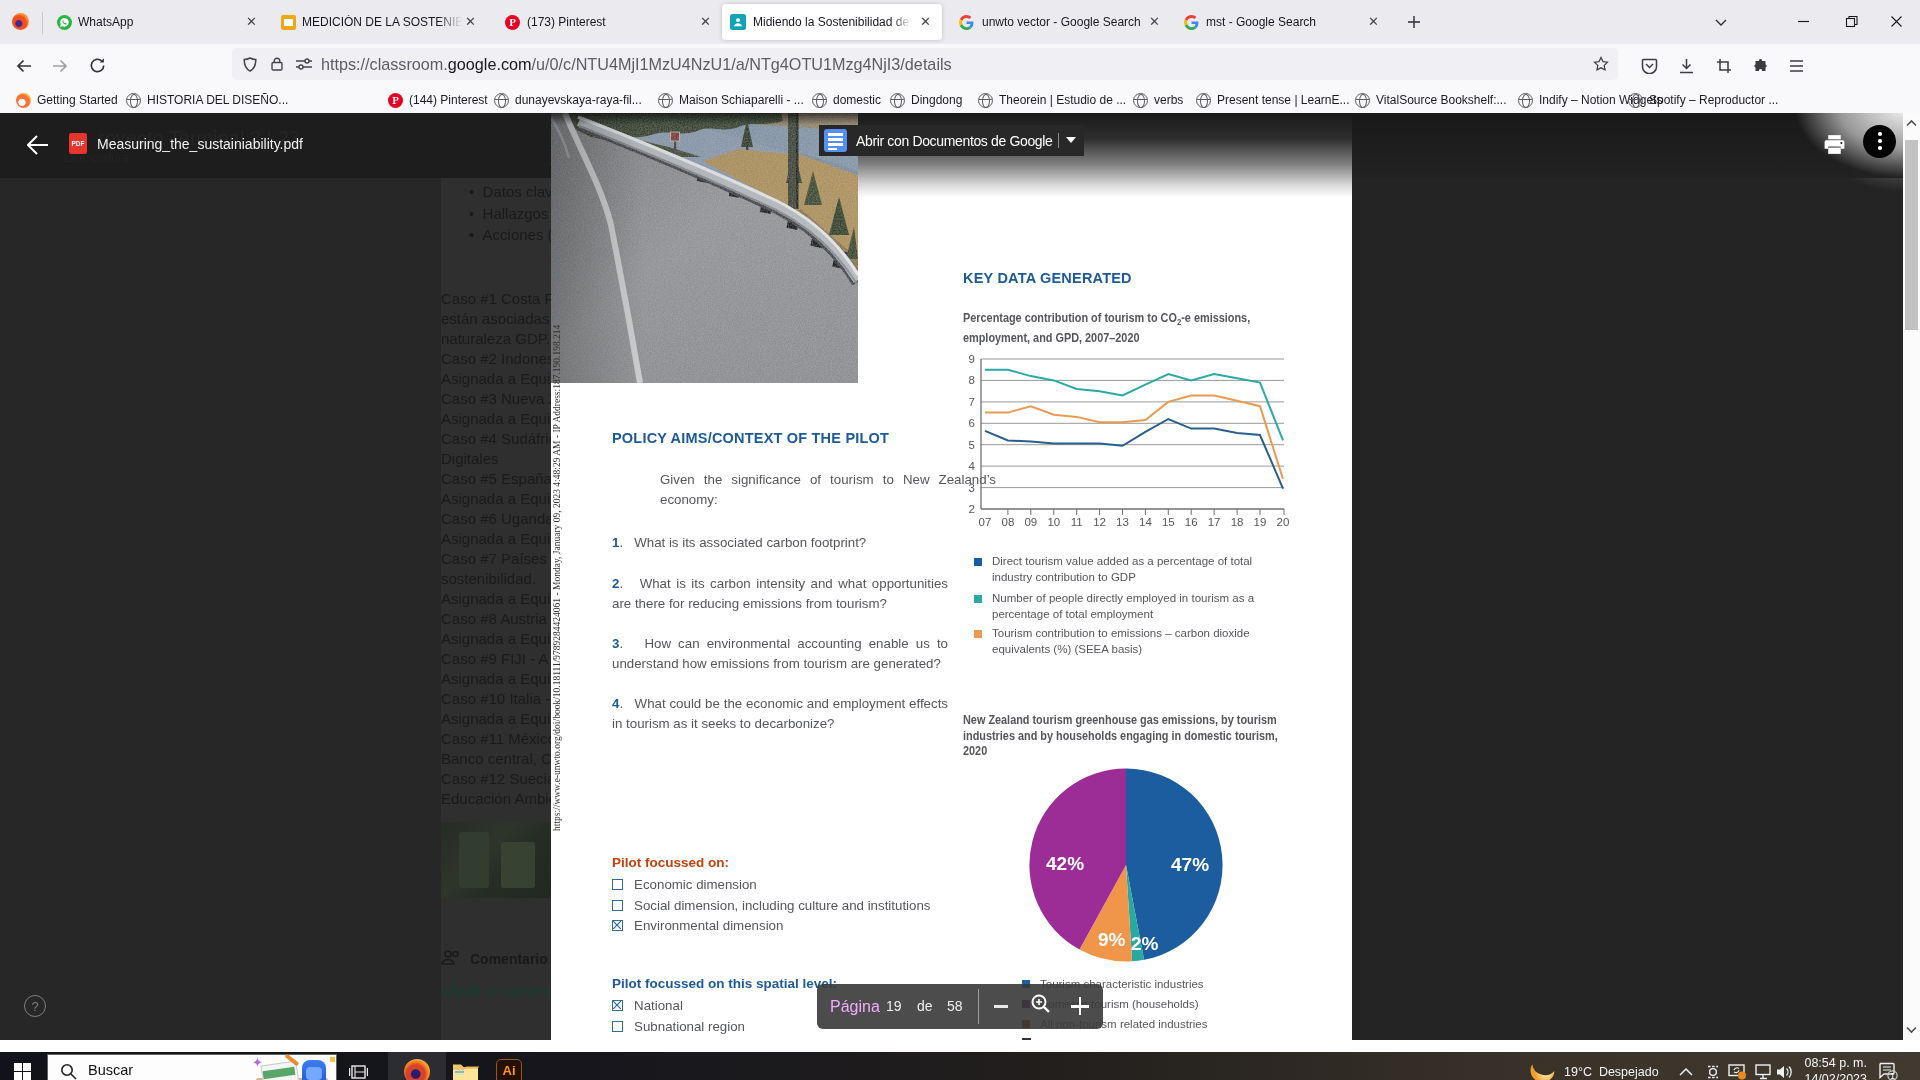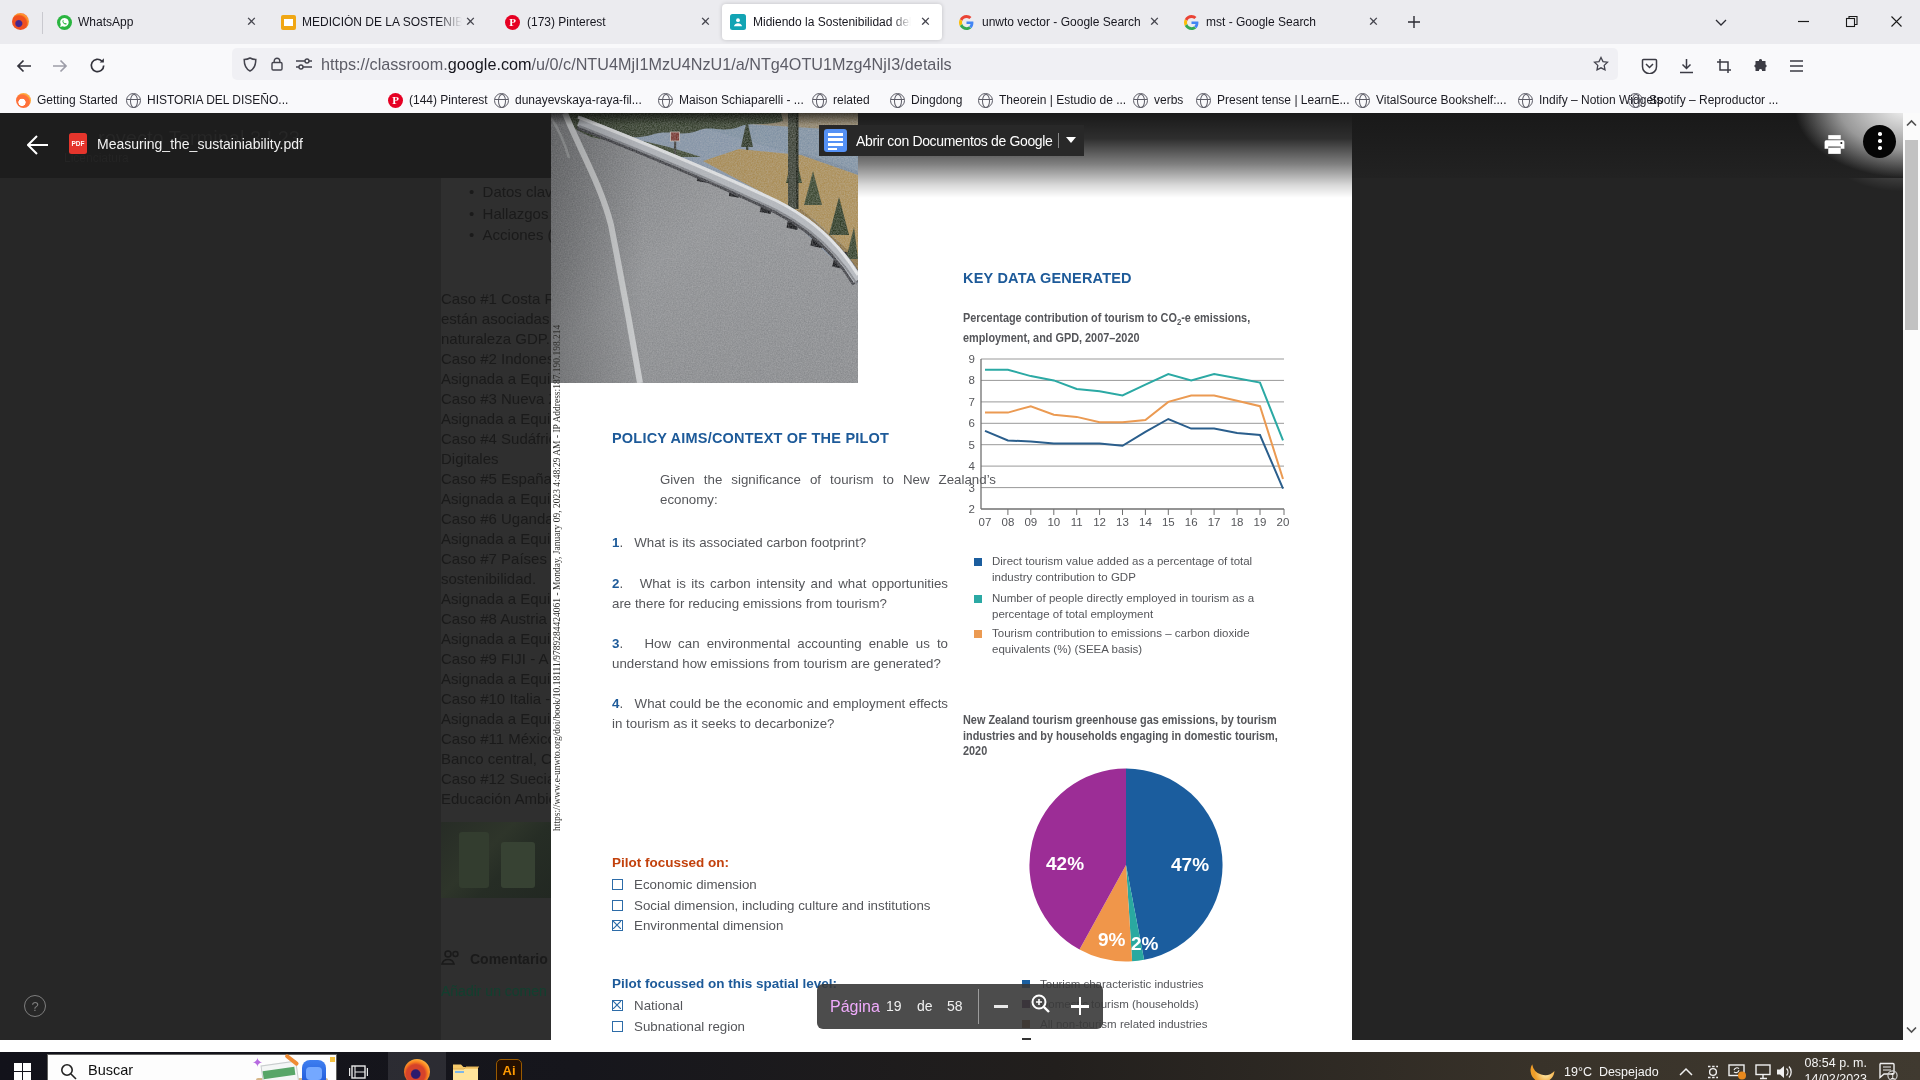--- a/index.html
+++ b/index.html
@@ -186,21 +186,21 @@
     <div class="bkitem" style="left:494px;">
         <span class="glb"></span>
         <span class="bk">dunayevskaya-raya-fil...</span>
       </div>
     <div class="bkitem" style="left:658px;">
         <span class="glb"></span>
         <span class="bk">Maison Schiaparelli - ...</span>
       </div>
     <div class="bkitem" style="left:812px;">
         <span class="glb"></span>
-        <span class="bk">related</span>
+        <span class="bk">domestic</span>
       </div>
     <div class="bkitem" style="left:890px;">
         <span class="glb"></span>
         <span class="bk">Dingdong</span>
       </div>
     <div class="bkitem" style="left:978px;">
         <span class="glb"></span>
         <span class="bk">Theorein | Estudio de ...</span>
       </div>
     <div class="bkitem" style="left:1133px;">

